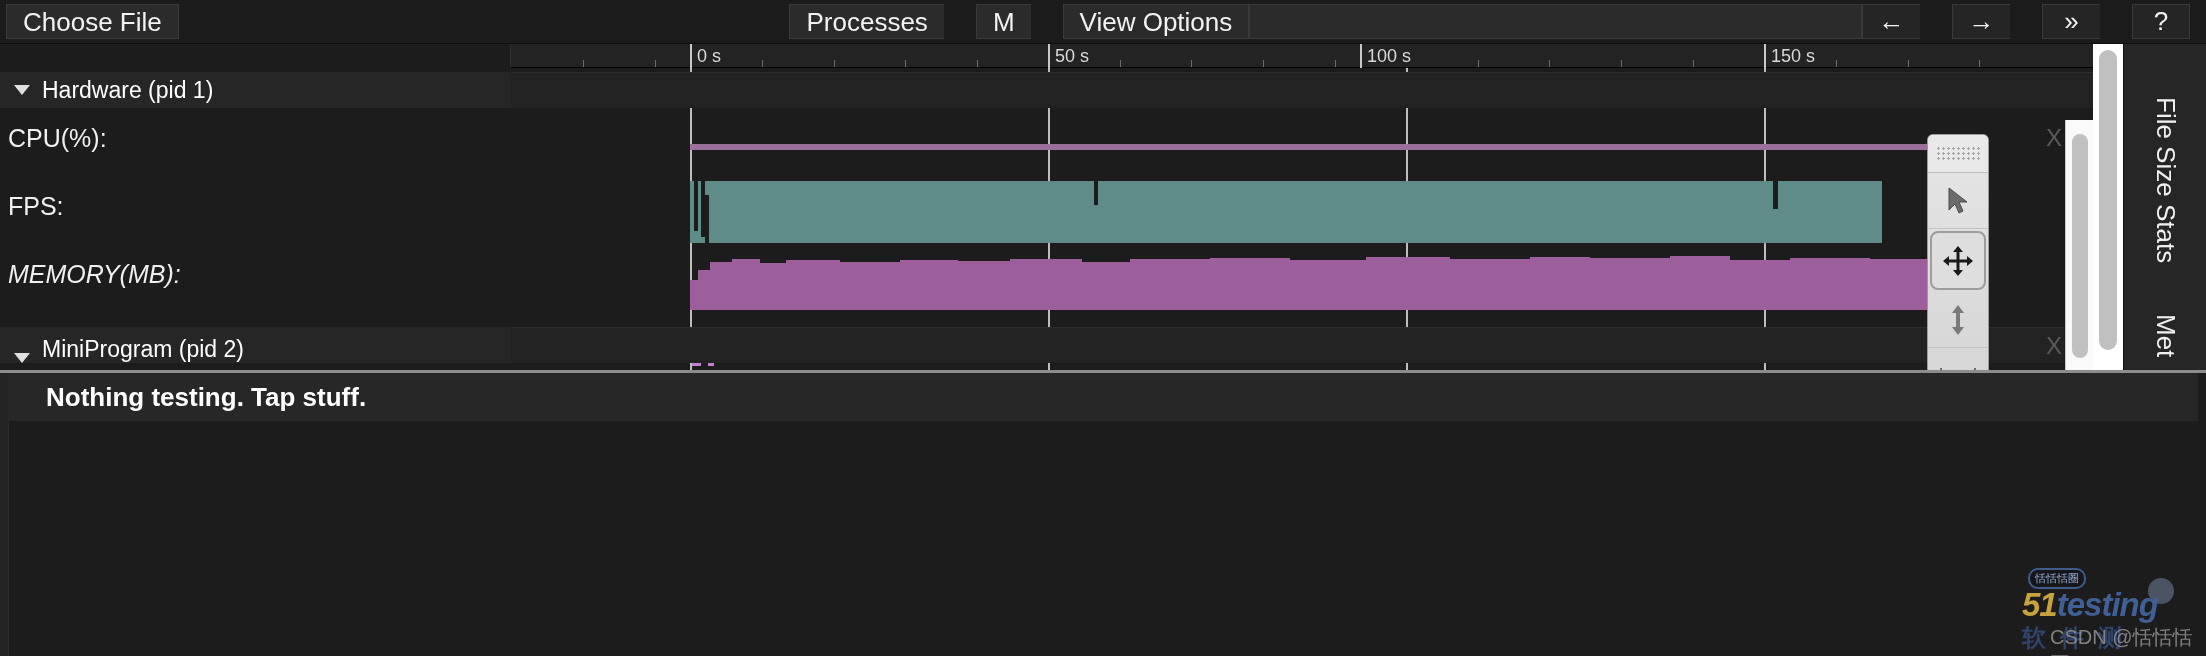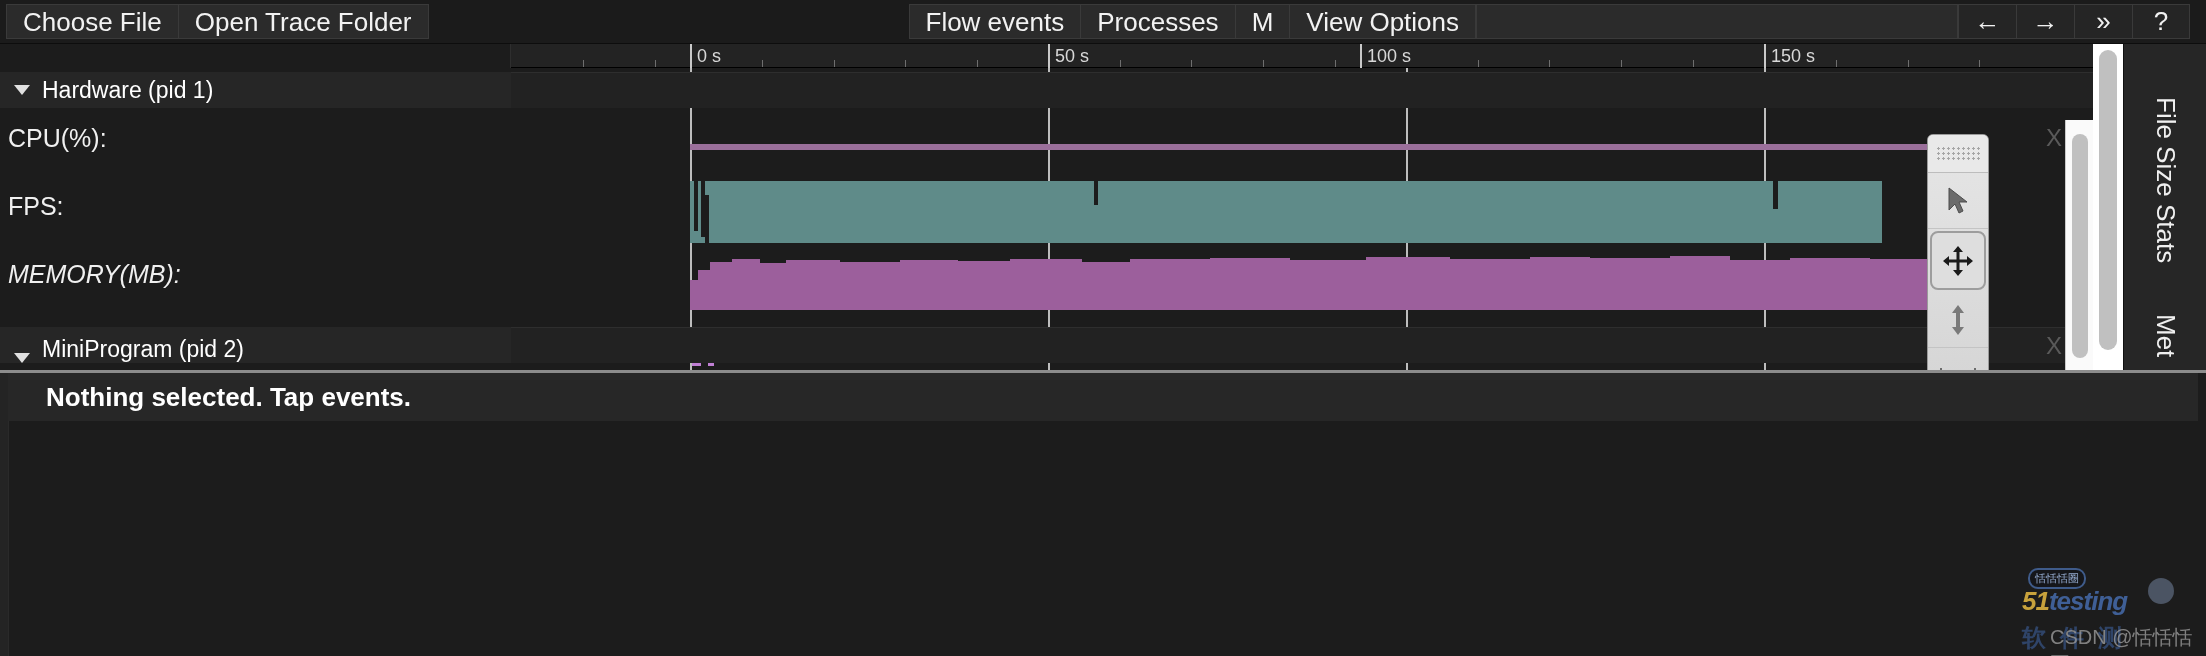--- a/index.html
+++ b/index.html
@@ -10,21 +10,21 @@
     overflow: hidden;
   }
   #app { position: relative; width: 2206px; height: 656px; background: #1c1c1c; }
 
   
   #toolbar {
     position: absolute; left: 0; top: 0; width: 2206px; height: 44px;
     background: #1b1b1b; display: flex; align-items: stretch;
     border-bottom: 1px solid #0d0d0d;
   }
-  .tb-group { display: flex; align-items: stretch; }
+  .tb-group { display: flex; align-items: stretch; gap: 32px; }
   .tb-btn {
     display: flex; align-items: center; justify-content: center;
     padding: 0 16px; margin: 4px 0 4px 0;
     background: #2b2b2b; color: #f2f2f2;
     font-size: 26px; line-height: 1; white-space: nowrap;
     border: 1px solid #3a3a3a; border-right: none;
     cursor: pointer; user-select: none;
   }
   .tb-btn:last-child { border-right: 1px solid #3a3a3a; }
   .tb-spacer-left { width: 6px; }
@@ -190,21 +190,21 @@
     pointer-events: none; user-select: none;
   }
   #wm-badge {
     position: absolute; left: 6px; top: 0;
     border: 2px solid #3f5b8a; border-radius: 10px;
     color: #93a9cd; font-size: 11px; padding: 1px 5px;
     background: #15161a;
   }
   #wm-main {
     position: absolute; left: 0; top: 18px;
-    font-size: 26px; font-style: italic; font-weight: bold;
+    font-size: 33px; font-style: italic; font-weight: bold;
     letter-spacing: -1px;
   }
   #wm-51 { color: #c8a23c; }
   #wm-testing { color: #3f5f96; }
   #wm-dot {
     position: absolute; left: 126px; top: 10px;
     width: 26px; height: 26px; border-radius: 50%;
     background: #4b5463;
   }
   #wm-cn {
@@ -218,27 +218,25 @@
 </style>
 </head>
 <body>
 
 <div id="app">
 
   <div id="toolbar">
     <div class="tb-spacer-left"></div>
     <div class="tb-group">
       <div class="tb-btn">Choose File</div>
-      <div class="tb-btn">Open Trace Folder</div>
     </div>
 
     <div class="tb-flex"></div>
 
     <div class="tb-group">
-      <div class="tb-btn">Flow events</div>
       <div class="tb-btn">Processes</div>
       <div class="tb-btn">M</div>
       <div class="tb-btn">View Options</div>
     </div>
 
     <div class="tb-fill"></div>
 
     <div class="tb-group">
       <div class="tb-icon-btn">←</div>
       <div class="tb-icon-btn">→</div>
@@ -379,21 +377,21 @@
   </div>
 
   <div id="side-tabs">
     <div class="vtab" style="top:16px; height:240px;">File Size Stats</div>
     <div class="vtab" style="top:262px; height:60px;">Met</div>
   </div>
 
   <div id="details">
     <div id="details-left-rail"></div>
     <div id="details-header">
-      <span id="details-msg">Nothing selected. Tap events.</span>
+      <span id="details-msg">Nothing testing. Tap stuff.</span>
     </div>
     <div id="details-body"></div>
   </div>
 
   <div id="watermark">
     <div id="wm-badge">恬恬恬圈</div>
     <div id="wm-dot"></div>
     <div id="wm-main">
       <span id="wm-51">51</span><span id="wm-testing">testing</span>
     </div>

